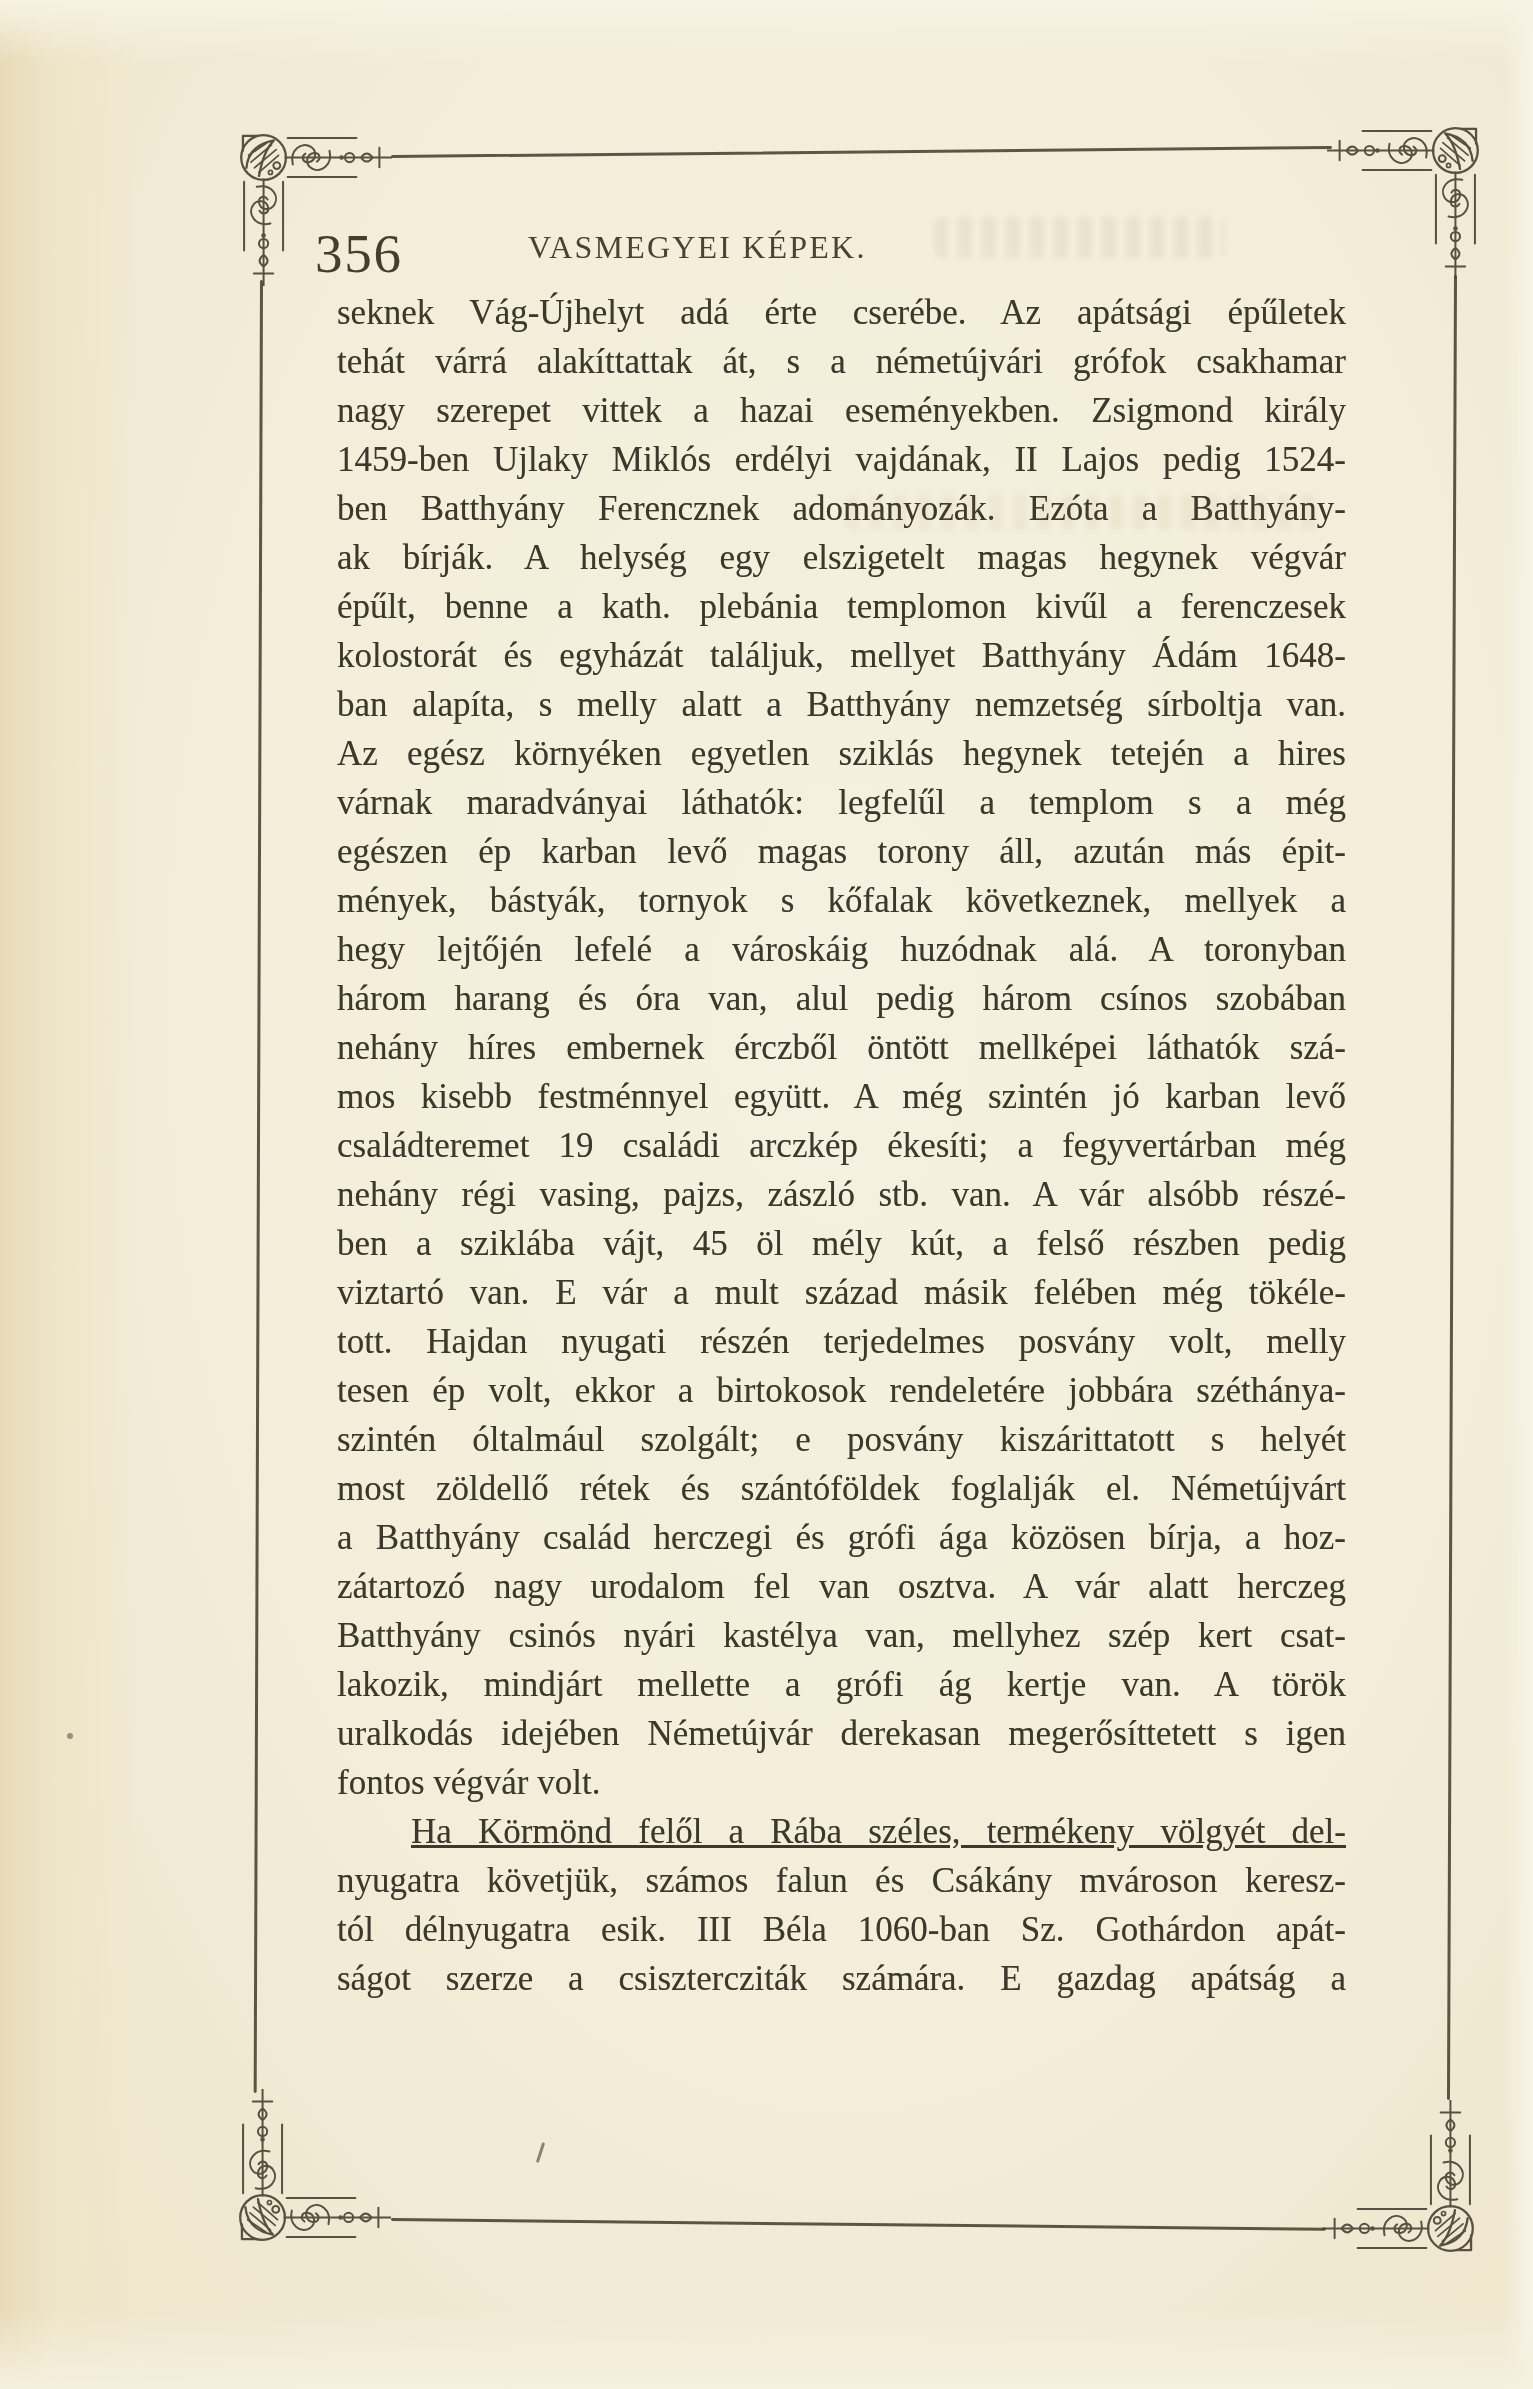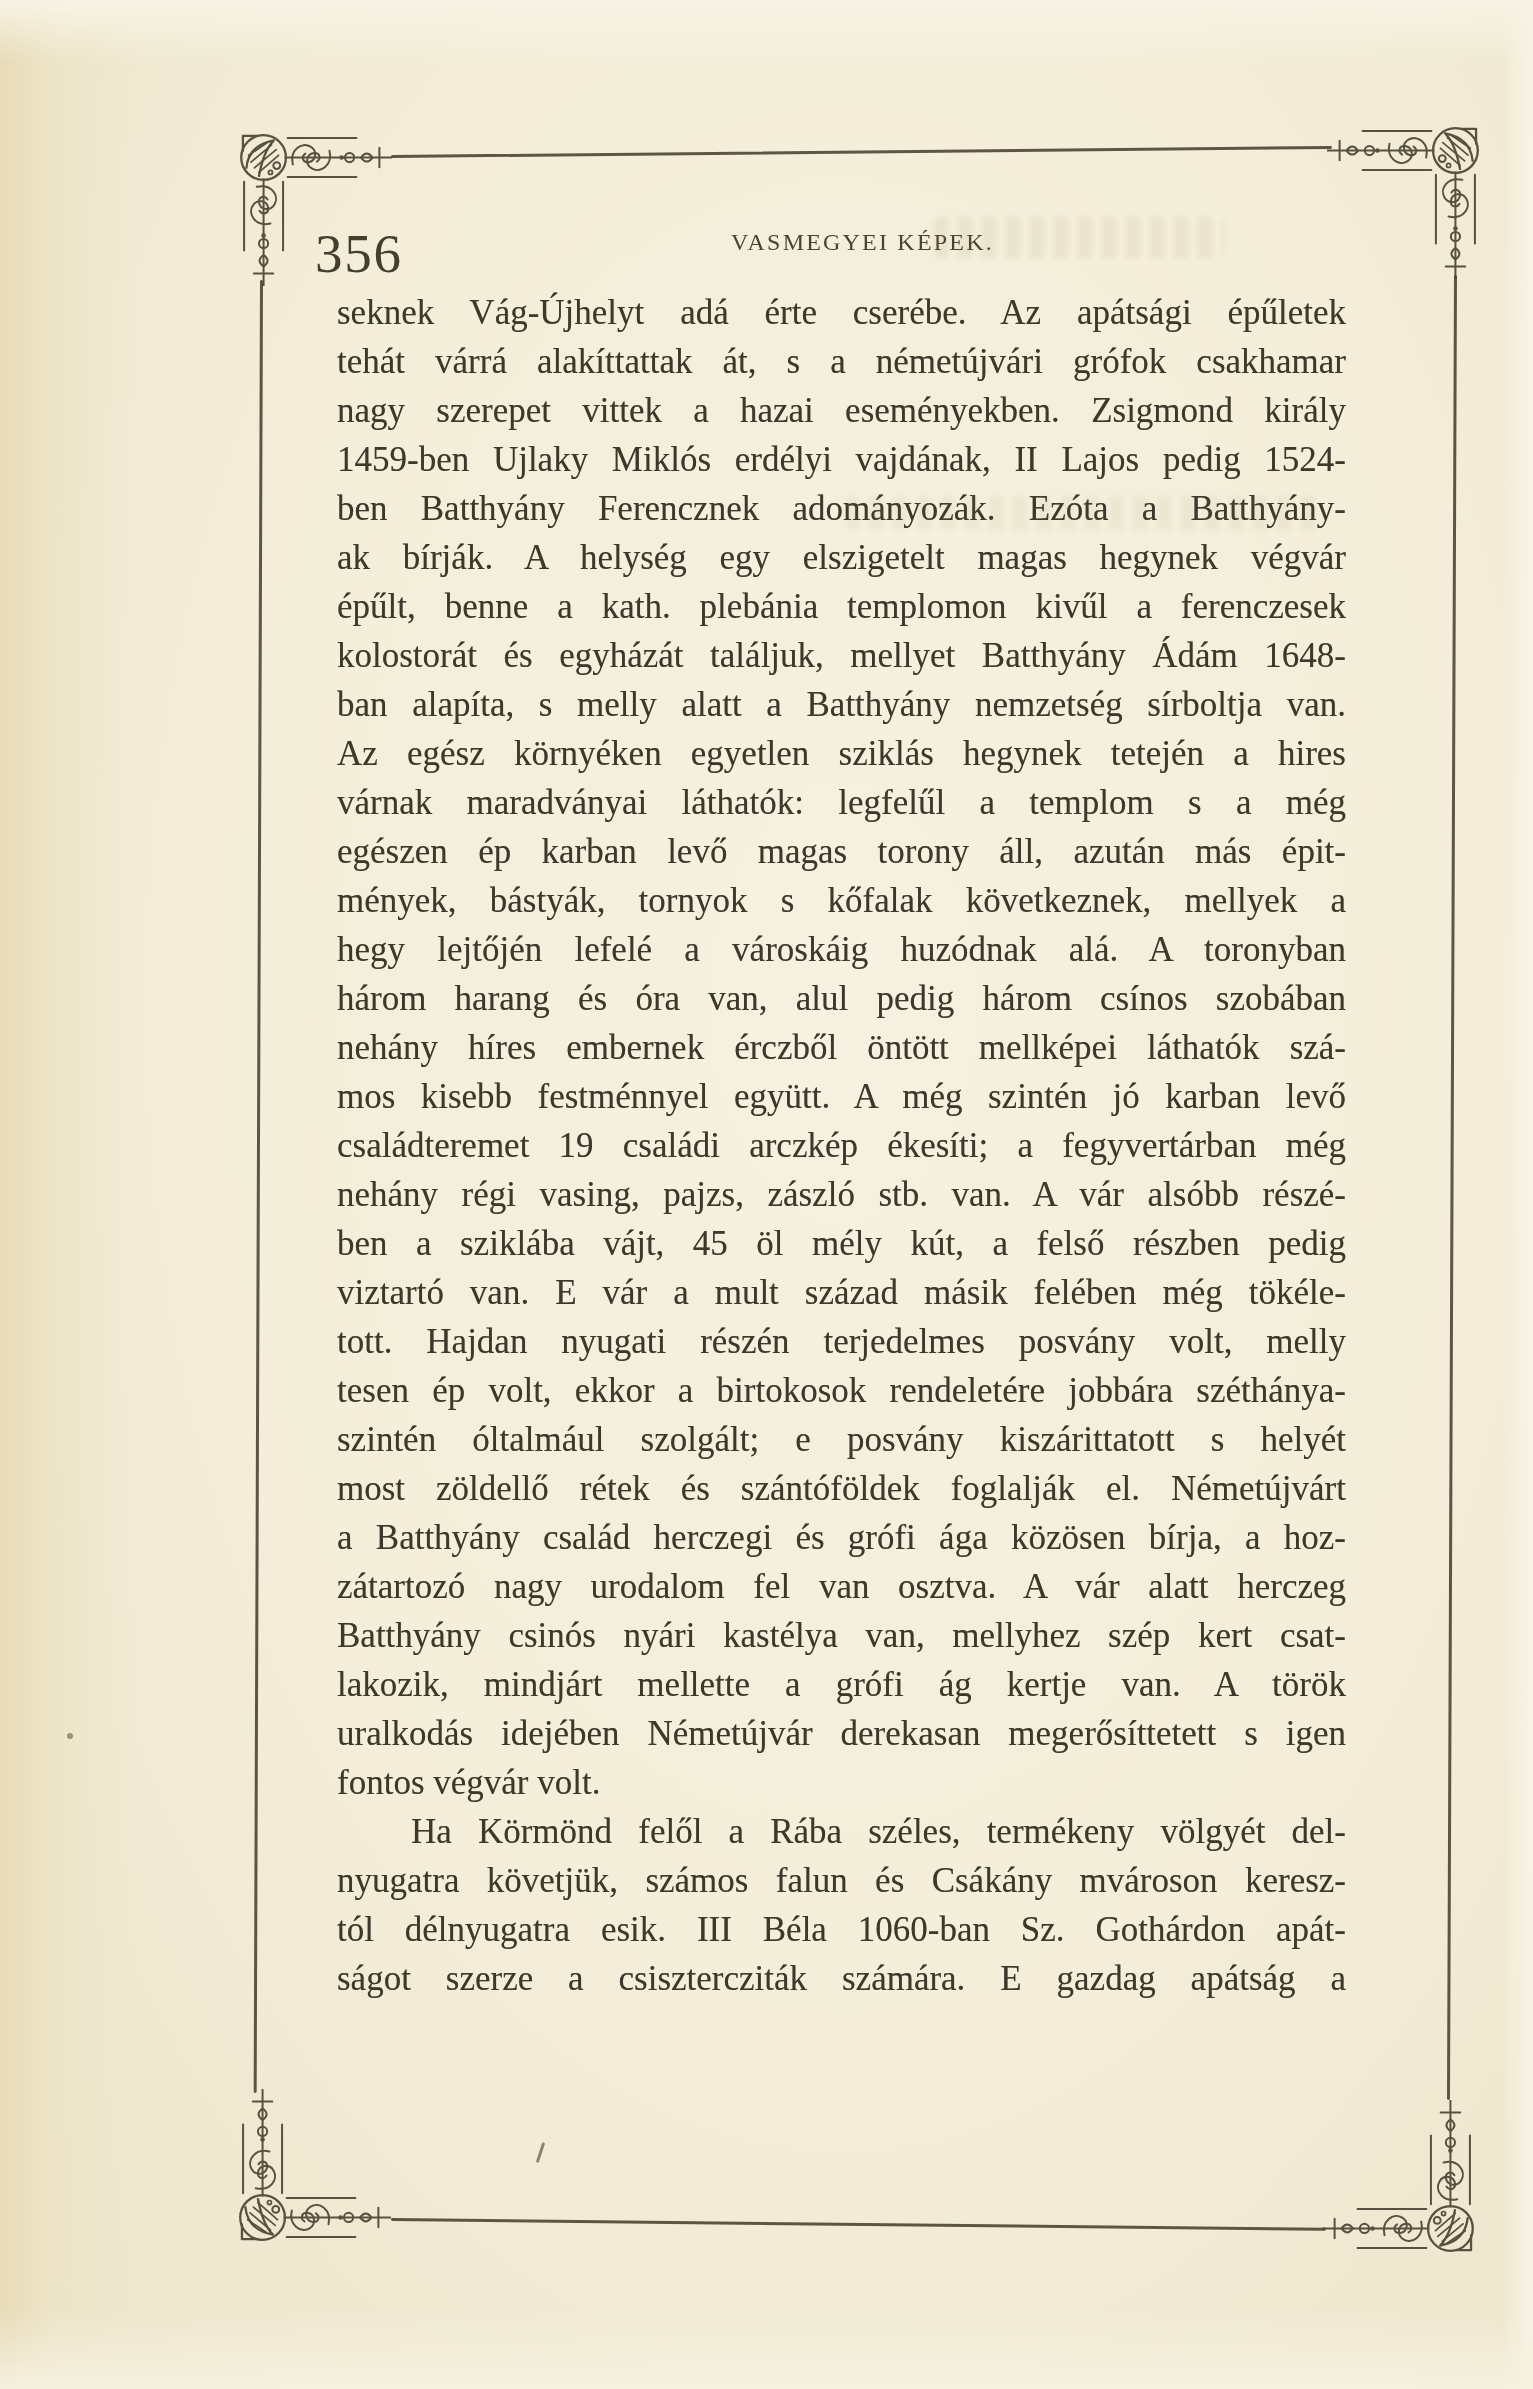--- a/index.html
+++ b/index.html
@@ -30,30 +30,30 @@
   .rule.bottom{left:391px;top:2218px;width:935px;height:2.6px;
     transform:rotate(0.6deg);transform-origin:left center;}
   .rule.left{left:260px;top:280px;width:2.6px;height:1813px;
     transform:rotate(0.2deg);transform-origin:center top;}
   .rule.right{left:1454px;top:275px;width:2.6px;height:1825px;
     transform:rotate(0.22deg);transform-origin:center top;}
 
   
   .page-number{position:absolute;left:315px;top:222px;font-size:55px;color:#453e2f;
     letter-spacing:1.8px;}
-  .header-title{position:absolute;left:528px;top:229px;width:669px;text-align:center;
-    font-size:24px;letter-spacing:2.2px;color:#4a4334;white-space:nowrap;}
+  .header-title{position:absolute;left:528px;top:229px;width:669px;text-align:left;
+    font-size:32px;letter-spacing:2.2px;color:#4a4334;white-space:nowrap;}
 
   
   .text-block{position:absolute;left:337px;top:288px;width:1009px;color:#3e382c;
     text-shadow:0 0 0.5px rgba(62,56,44,.45);}
   .line{height:49px;line-height:49px;font-size:35px;
     text-align:justify;text-align-last:justify;}
   .line.last{text-align-last:left;}
-  .line.indent{text-indent:74px;}
+  .line.indent{text-indent:74px;text-decoration:underline;}
 
   
   .ghost{position:absolute;filter:blur(2.6px);
     background:repeating-linear-gradient(90deg,rgba(146,128,84,.24) 0 14px,rgba(146,128,84,0) 14px 24px);
     border-radius:7px;}
   .ghost.g1{left:934px;top:217px;width:291px;height:41px;opacity:.42;}
   .ghost.g2{left:845px;top:495px;width:476px;height:35px;opacity:.30;}
   .speck{position:absolute;background:rgba(84,74,52,.55);}
   .speck.dot{left:67px;top:1733px;width:6.2px;height:6.2px;border-radius:50%;}
   .speck.slash{left:539px;top:2142px;width:2.6px;height:21px;border-radius:1.8px;

